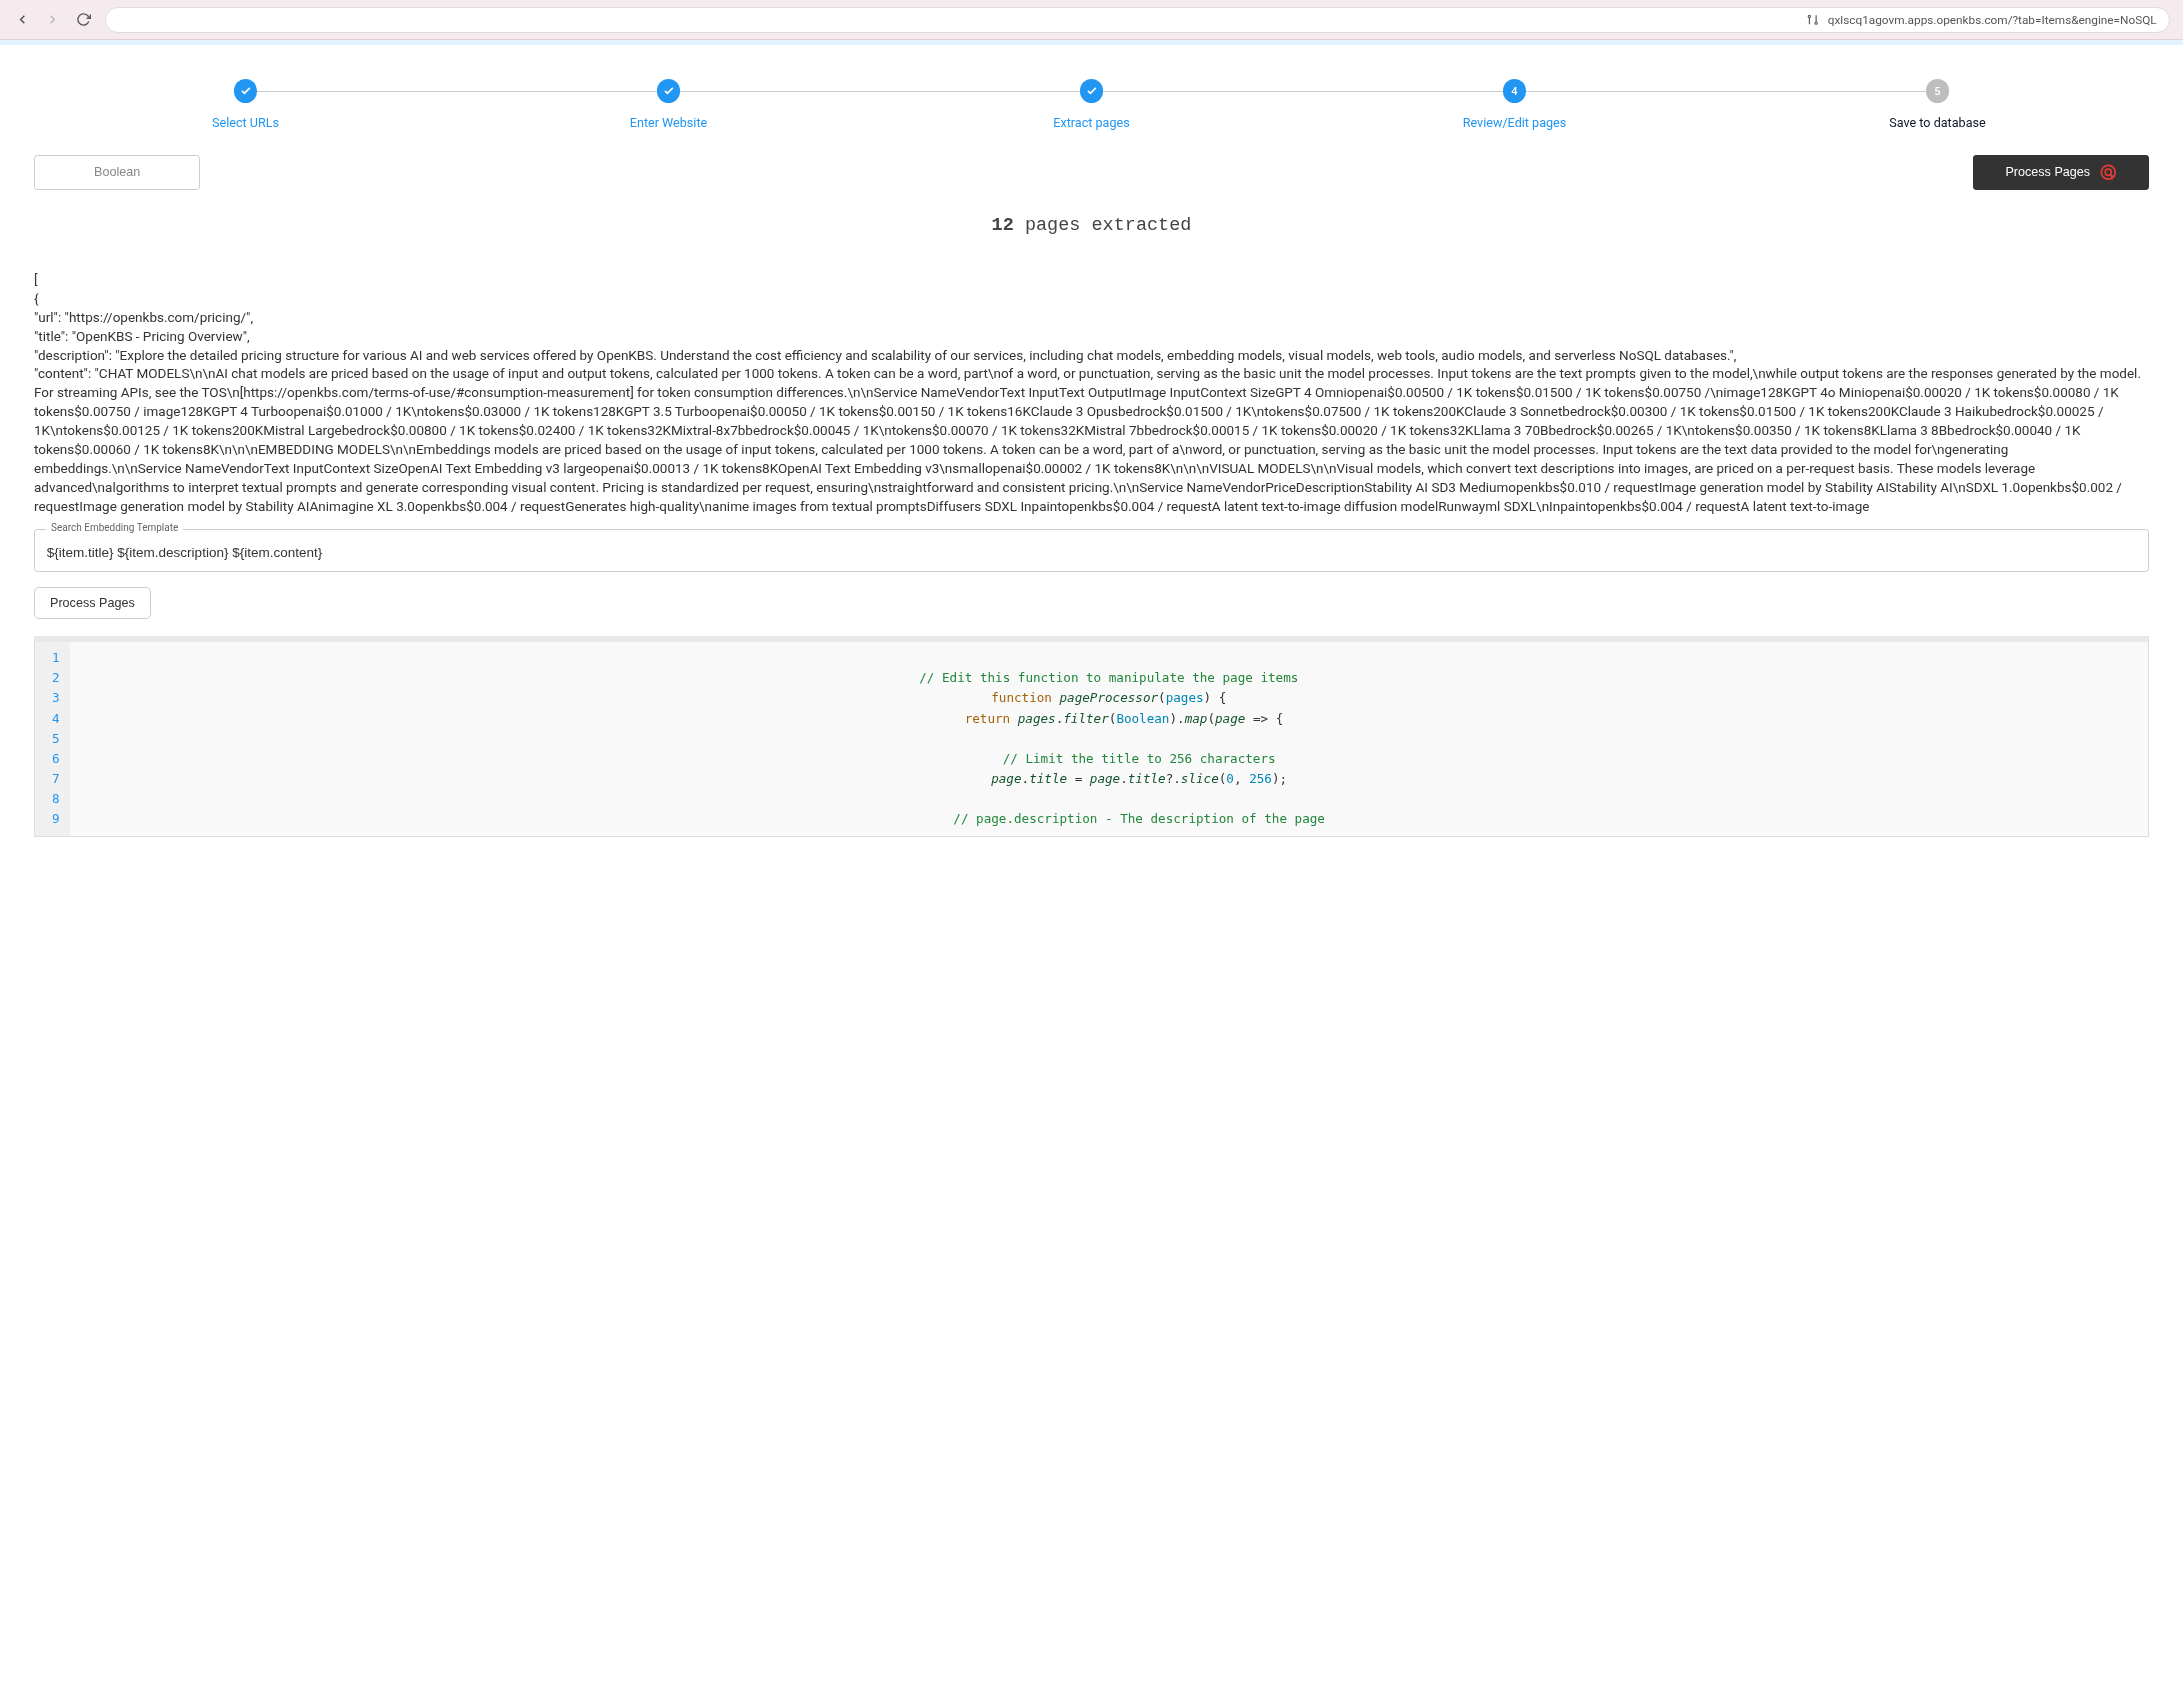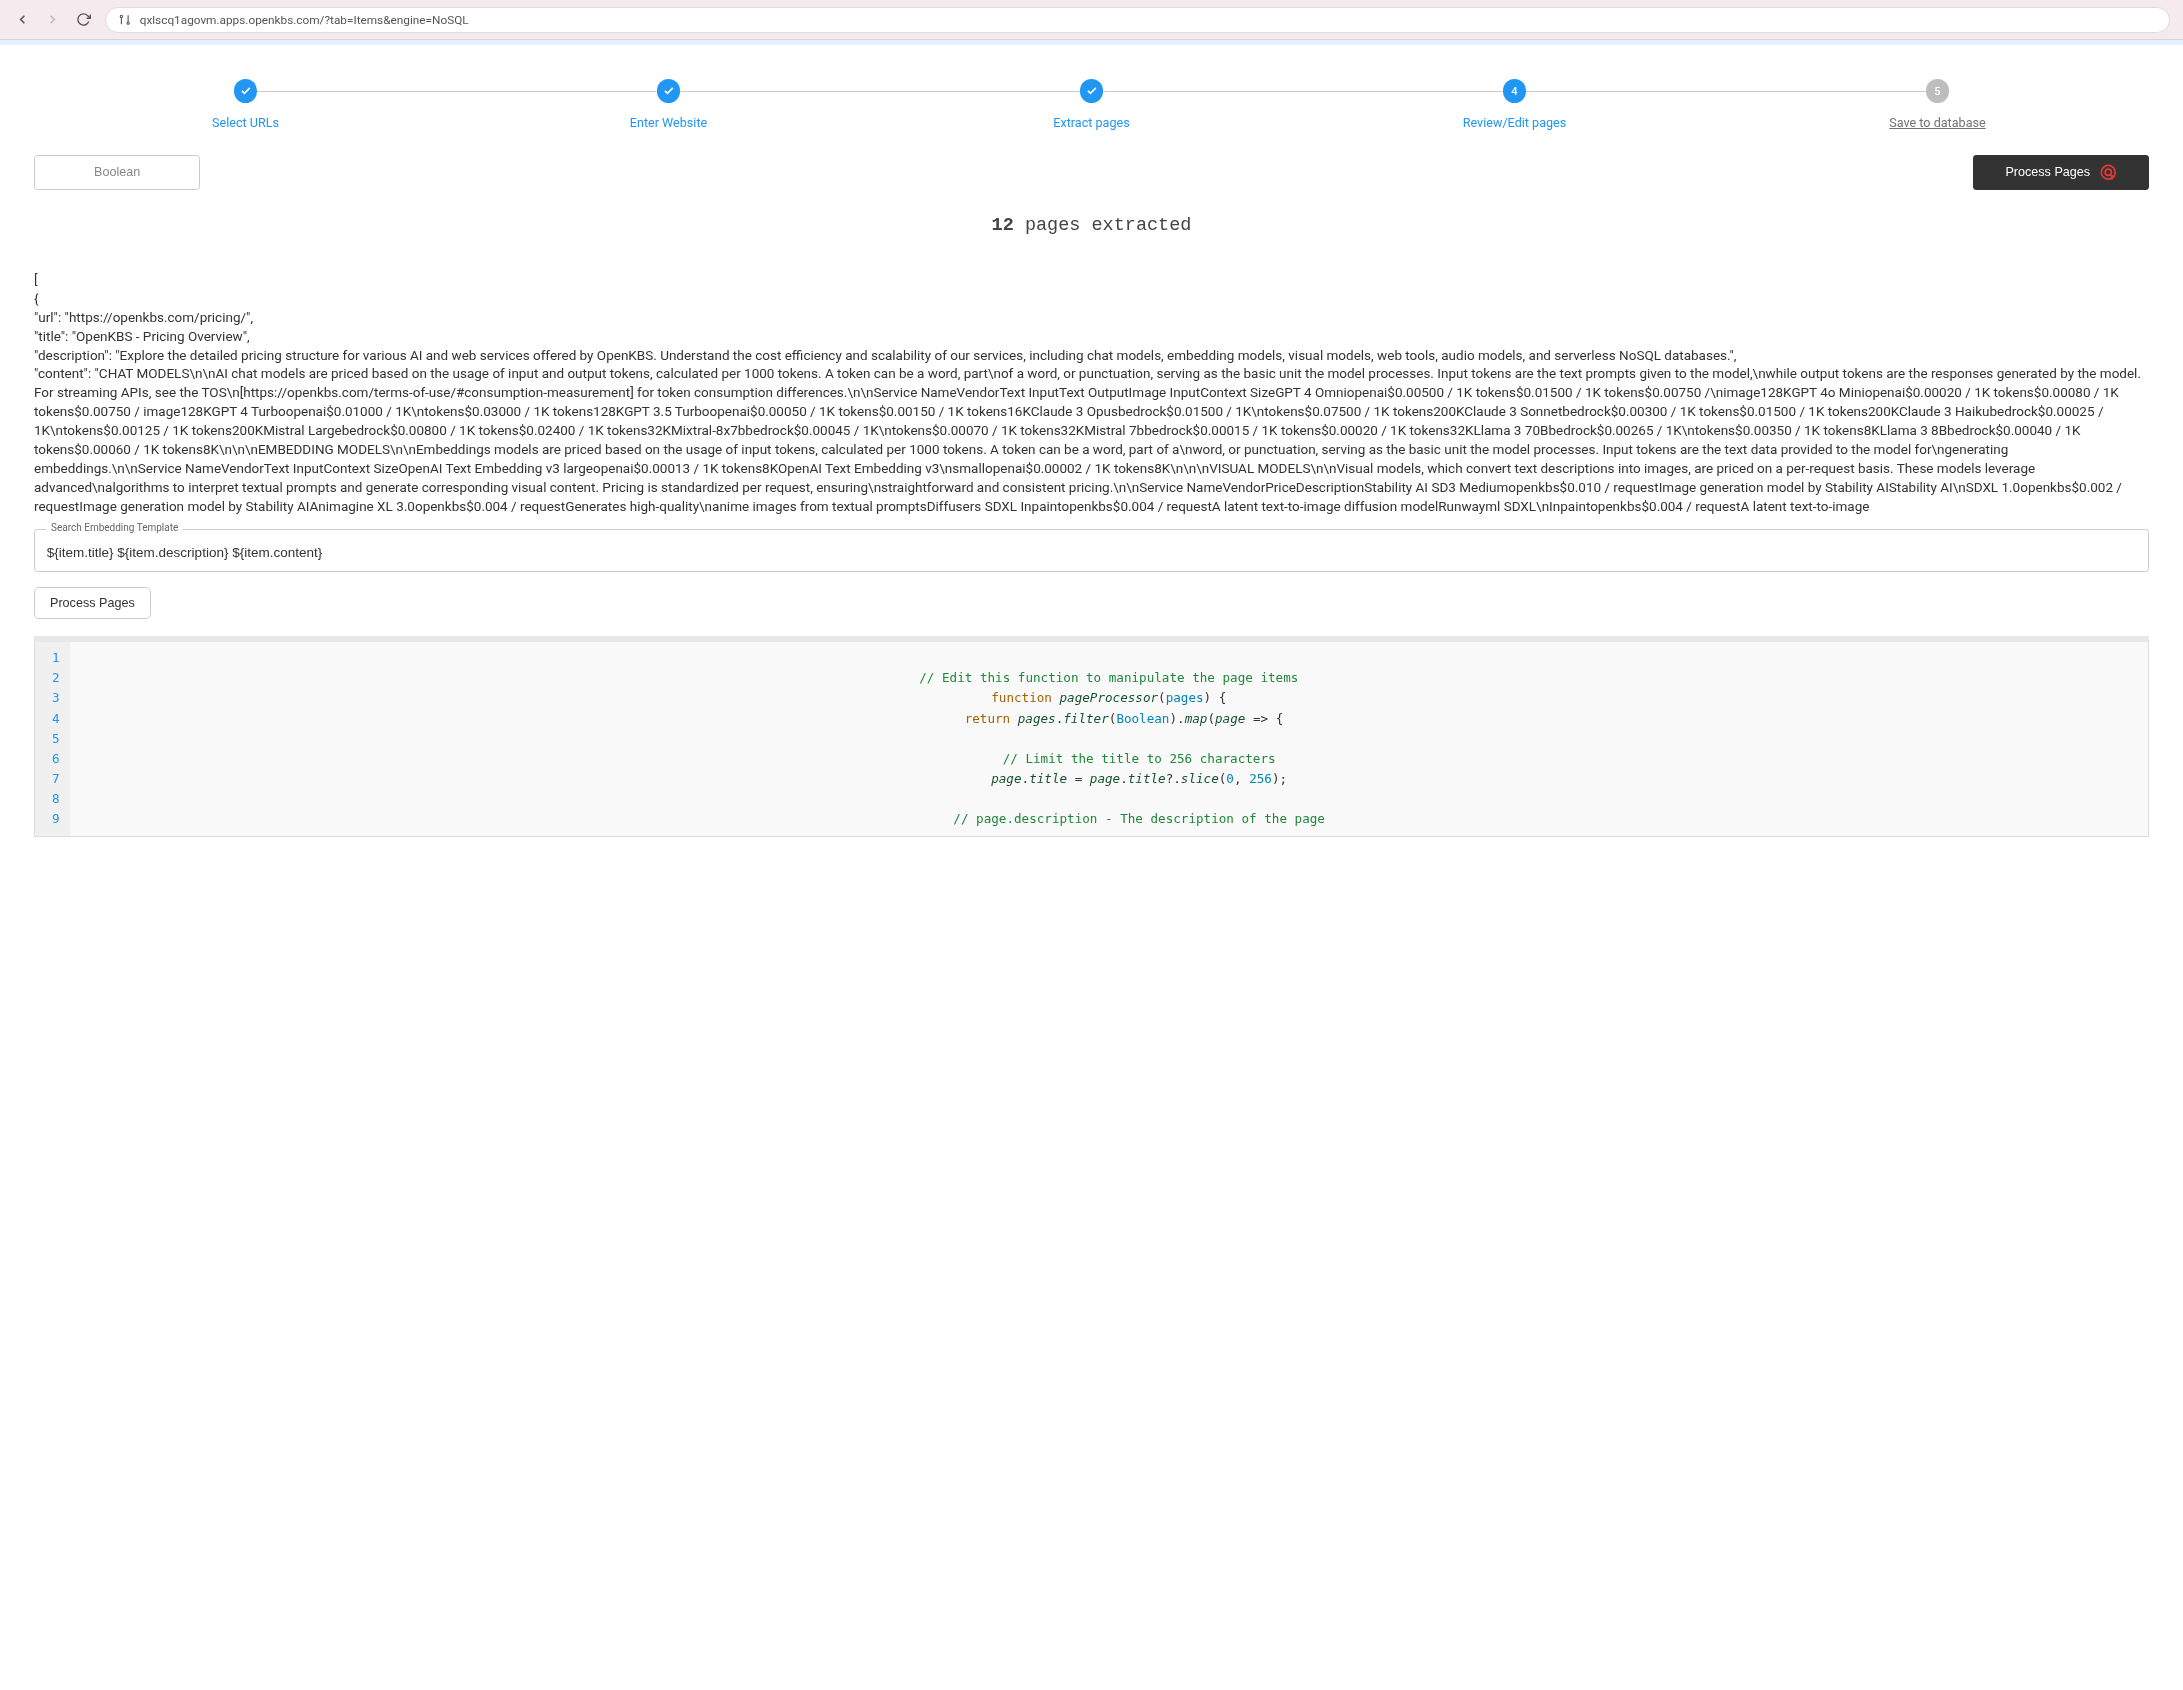--- a/index.html
+++ b/index.html
@@ -1,35 +1,35 @@
 <!DOCTYPE html>
 <html style="font-size:13.5px"><head>
 <meta charset="utf-8">
 <style>
 * { box-sizing: border-box; margin: 0; padding: 0; }
 body { font-family: -apple-system, BlinkMacSystemFont, "Segoe UI", Roboto, sans-serif; background: #fff; color: #333; }
 
 .browser-bar { display: flex; align-items: center; padding: 6.7px 13.5px; background: #f5eaed; border-bottom: 0.8px solid #e0d0d5; gap: 13.5px; }
 .nav-arrow, .reload { width: 17px; height: 17px; display: flex; align-items: center; justify-content: center; color: #555; cursor: pointer; }
 .nav-arrow.disabled { color: #bbb; cursor: default; }
-.url-bar { flex: 1; background: #fff; border-radius: 17px; padding: 5px 11.8px; display: flex; align-items: center; gap: 8.4px; color: #555; font-size: 11.8px; border: 0.8px solid #ddd; }
+.url-bar { flex: 1; background: #fff; border-radius: 17px; padding: 5px 11.8px; display: flex; align-items: center; gap: 8.4px; color: #555; font-size: 11.8px; border: 0.8px solid #ddd; justify-content: flex-end; }
 .url-icon { width: 13.5px; height: 13.5px; display: flex; align-items: center; }
 
 .thin-bar { height: 5px; background: #e3f2fd; }
 
 .content { padding: 17px 34px; }
 
 .stepper { display: flex; align-items: flex-start; justify-content: space-between; margin: 17px 0 25px; position: relative; }
 .step { display: flex; flex-direction: column; align-items: center; flex: 1; position: relative; }
 .step-circle { width: 23.5px; height: 23.5px; border-radius: 50%; display: flex; align-items: center; justify-content: center; font-size: 11px; font-weight: 500; z-index: 2; }
 .step-circle.done { background: #2196f3; color: #fff; }
 .step-circle.active { background: #2196f3; color: #fff; }
 .step-circle.future { background: #bdbdbd; color: #fff; }
 .step-label { margin-top: 11.8px; font-size: 12.6px; color: #2196f3; text-align: center; }
-.step-label.future { color: #737373; text-decoration: underline; }
+.step-label.future { color: #0f172a; }
 .step-line { position: absolute; top: 11.8px; left: 50%; right: -50%; height: 0.8px; background: #ccc; z-index: 1; }
 .step:last-child .step-line { display: none; }
 
 .action-row { display: flex; justify-content: space-between; margin-bottom: 25px; }
 .btn-cancel { padding: 8.4px 59px; border: 0.8px solid #ccc; background: #fff; color: #888; border-radius: 3.4px; font-size: 12.6px; cursor: pointer; }
 .btn-process { padding: 8.4px 32px; background: #333; color: #fff; border: none; border-radius: 3.4px; font-size: 12.6px; cursor: pointer; display: flex; align-items: center; gap: 8.4px; }
 .btn-process svg { width: 18.5px; height: 18.5px; }
 
 .pages-heading { text-align: center; font-size: 18.5px; color: #444; margin-bottom: 34px; font-weight: 400; font-family: Liberation Mono, monospace; }
 .pages-heading .count { font-weight: 700; }

